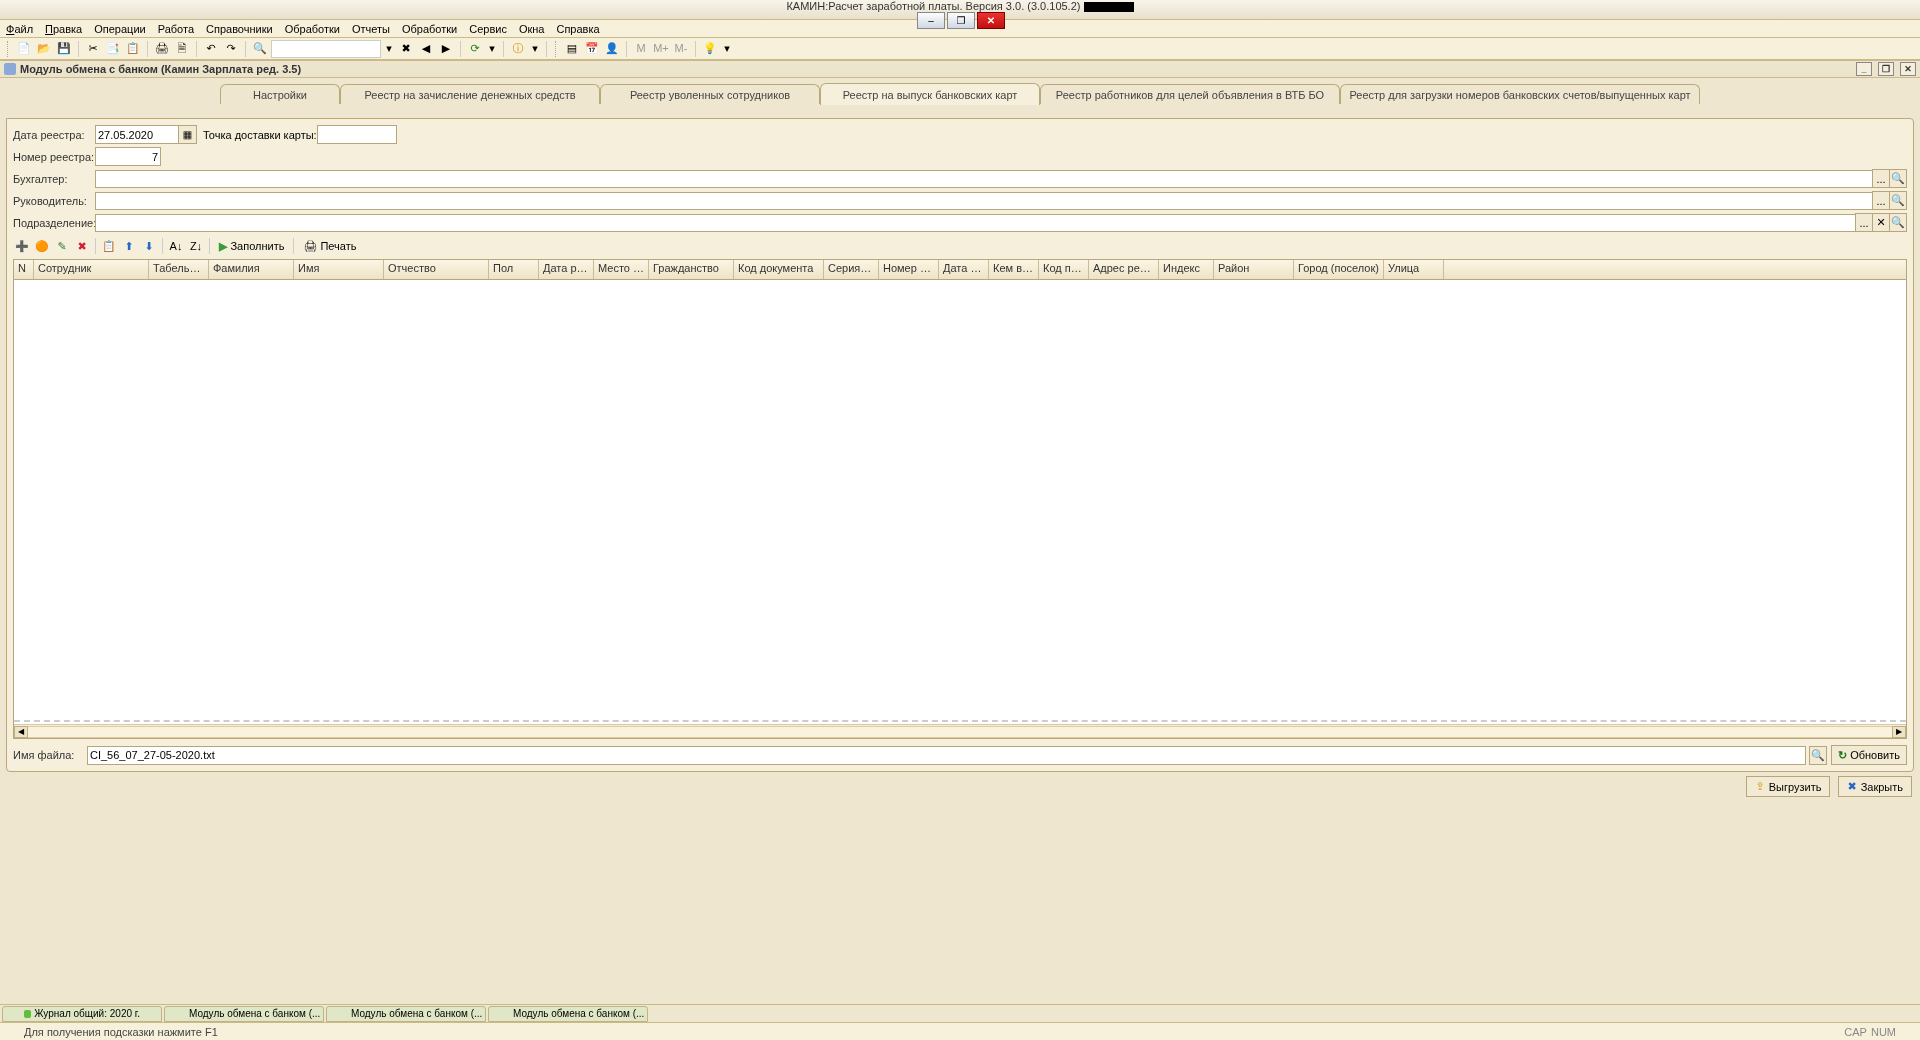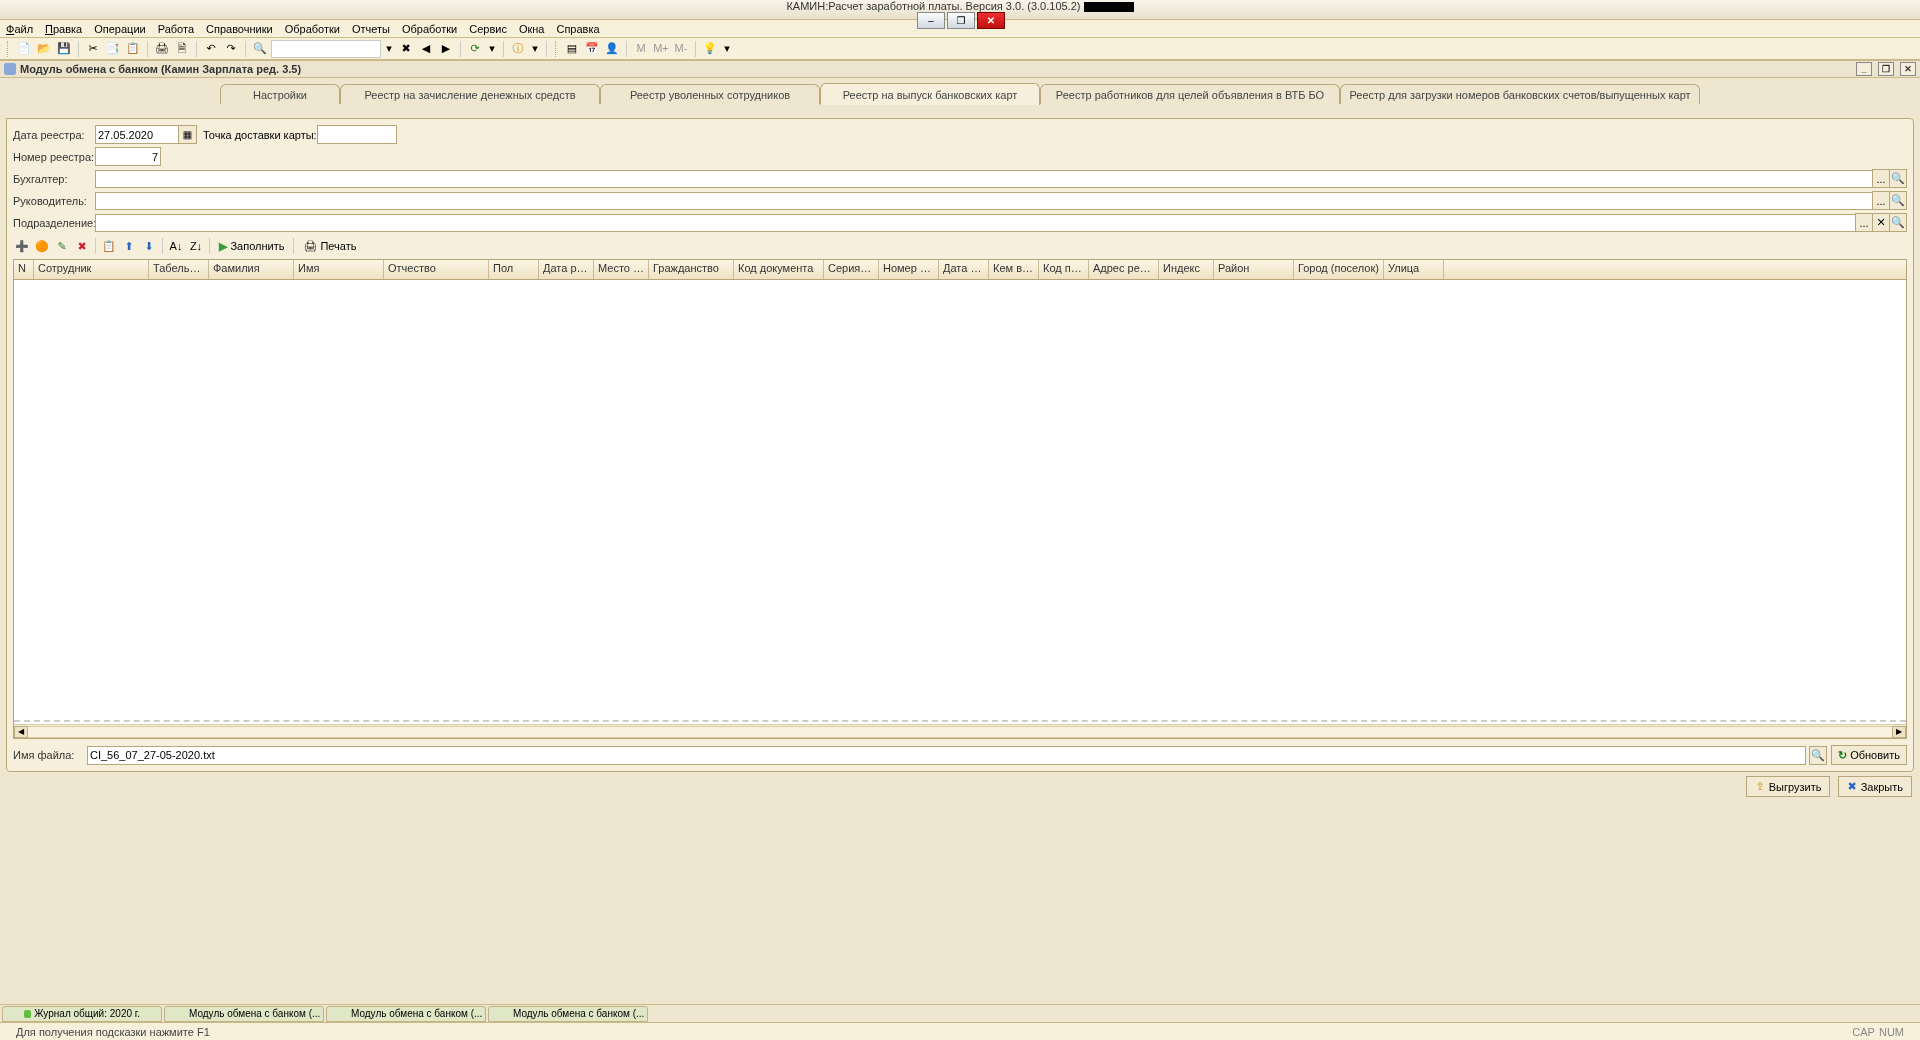--- a/index.html
+++ b/index.html
@@ -81,21 +81,21 @@
 .formactions{display:flex;justify-content:flex-end;gap:8px;padding:4px 2px 6px;}
 .act-btn{height:21px;border:1px solid #b7a67b;background:#f2ead3;display:flex;align-items:center;gap:4px;padding:0 8px;cursor:pointer;}
 
 
 .mdi-tabs{height:18px;background:#efe6cf;border-top:1px solid #cbb98a;display:flex;align-items:center;padding-left:2px;gap:2px;}
 .mdi-tab{height:16px;border:1px solid #c1b382;border-radius:3px 3px 0 0;background:#dfe7c6;padding:0 21px;display:flex;align-items:center;gap:3px;cursor:pointer;font-size:10px;max-width:160px;white-space:nowrap;overflow:hidden;}
 .mdi-tab.green-dot::before{content:"";width:8px;height:8px;background:#5fbf3c;border-radius:2px;}
 .mdi-tab.blue-dot::before{content:"";width:8px;height:8px;background:#6aa6e8;border-radius:2px;}
 
 
-.statusbar{height:18px;background:#f7f0db;border-top:1px solid #cbb98a;display:flex;align-items:center;padding:0 16px;color:#444;text-align:right;}
+.statusbar{height:18px;background:#f7f0db;border-top:1px solid #cbb98a;display:flex;align-items:center;padding:0 24px;color:#444;text-align:right;}
 .statusbar .sp{flex:1;}
 .statusbar .ind{margin-left:4px;color:#888;}
 
 .ico-green{color:#3a9c3a;font-weight:bold;}
 .ico-red{color:#c23;}
 .ico-bluearr{color:#2a66c4;}
 .ico-gray{color:#999;}
 </style>
 </head>
 <body>

